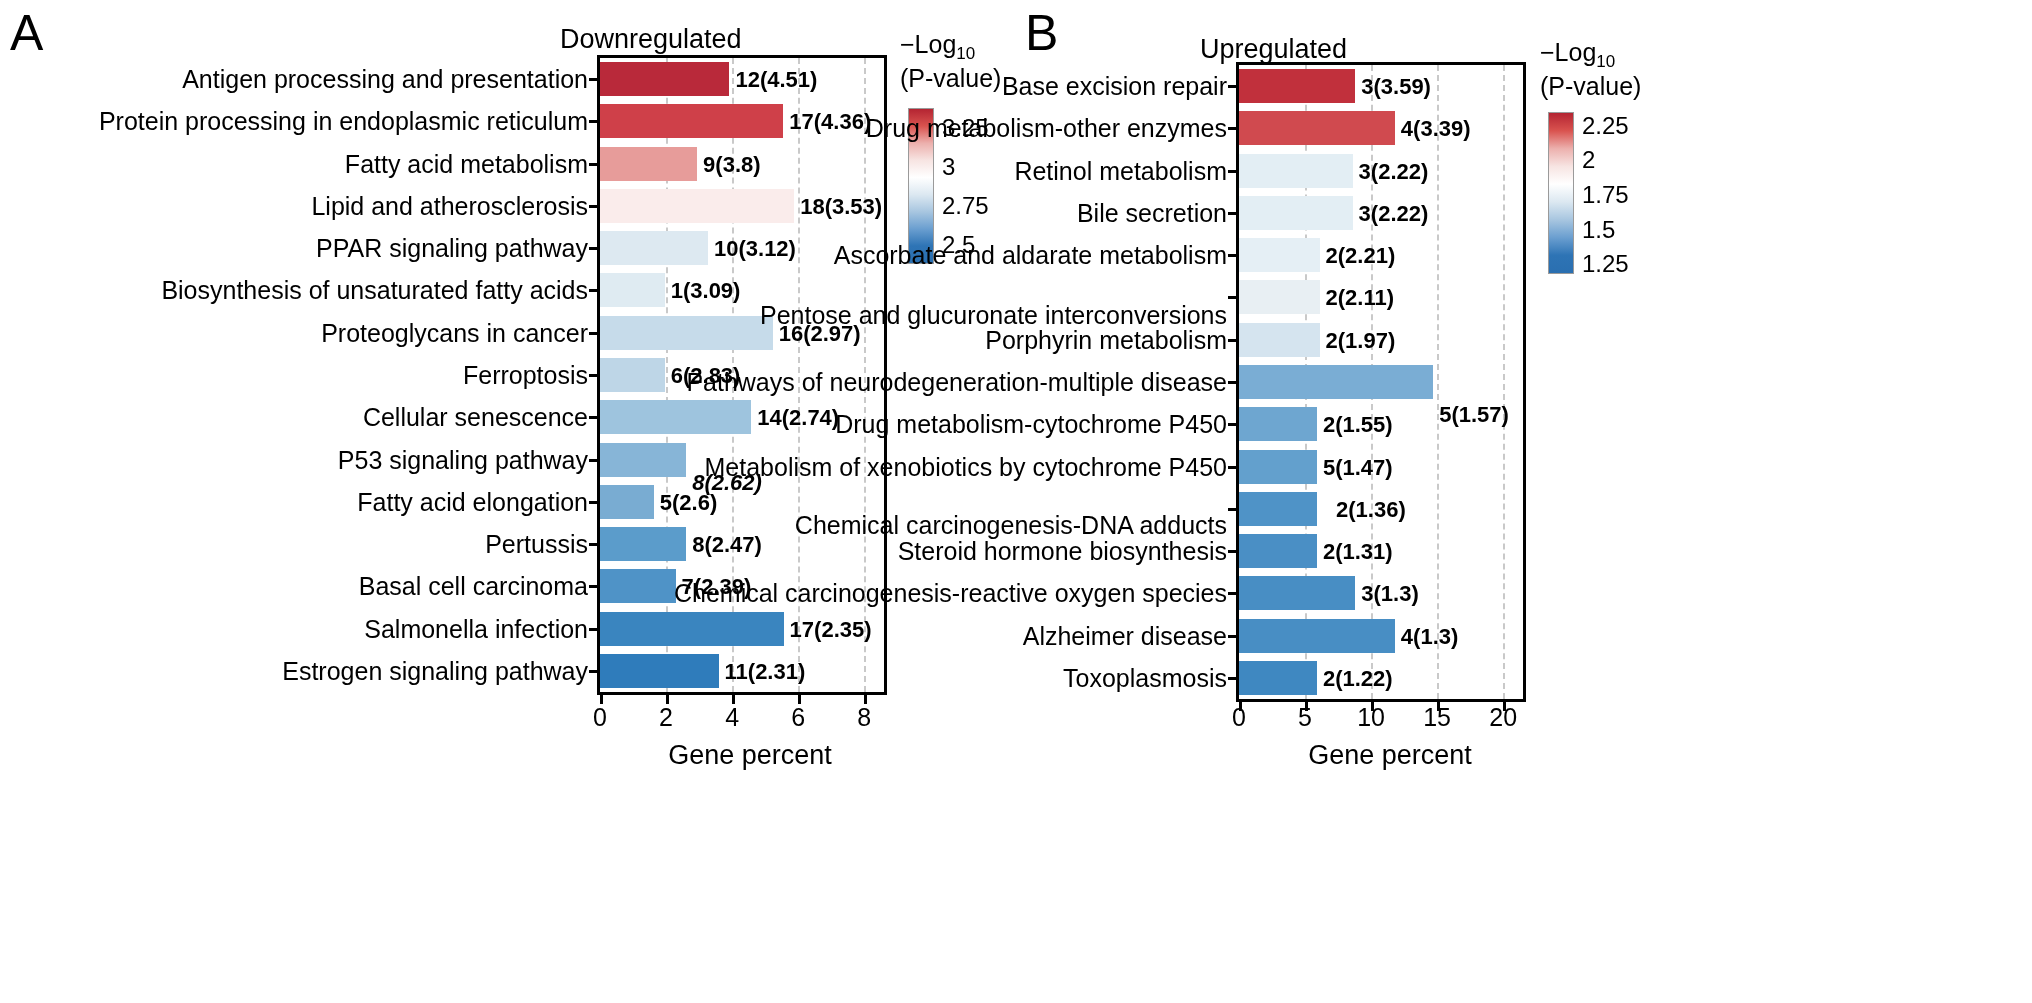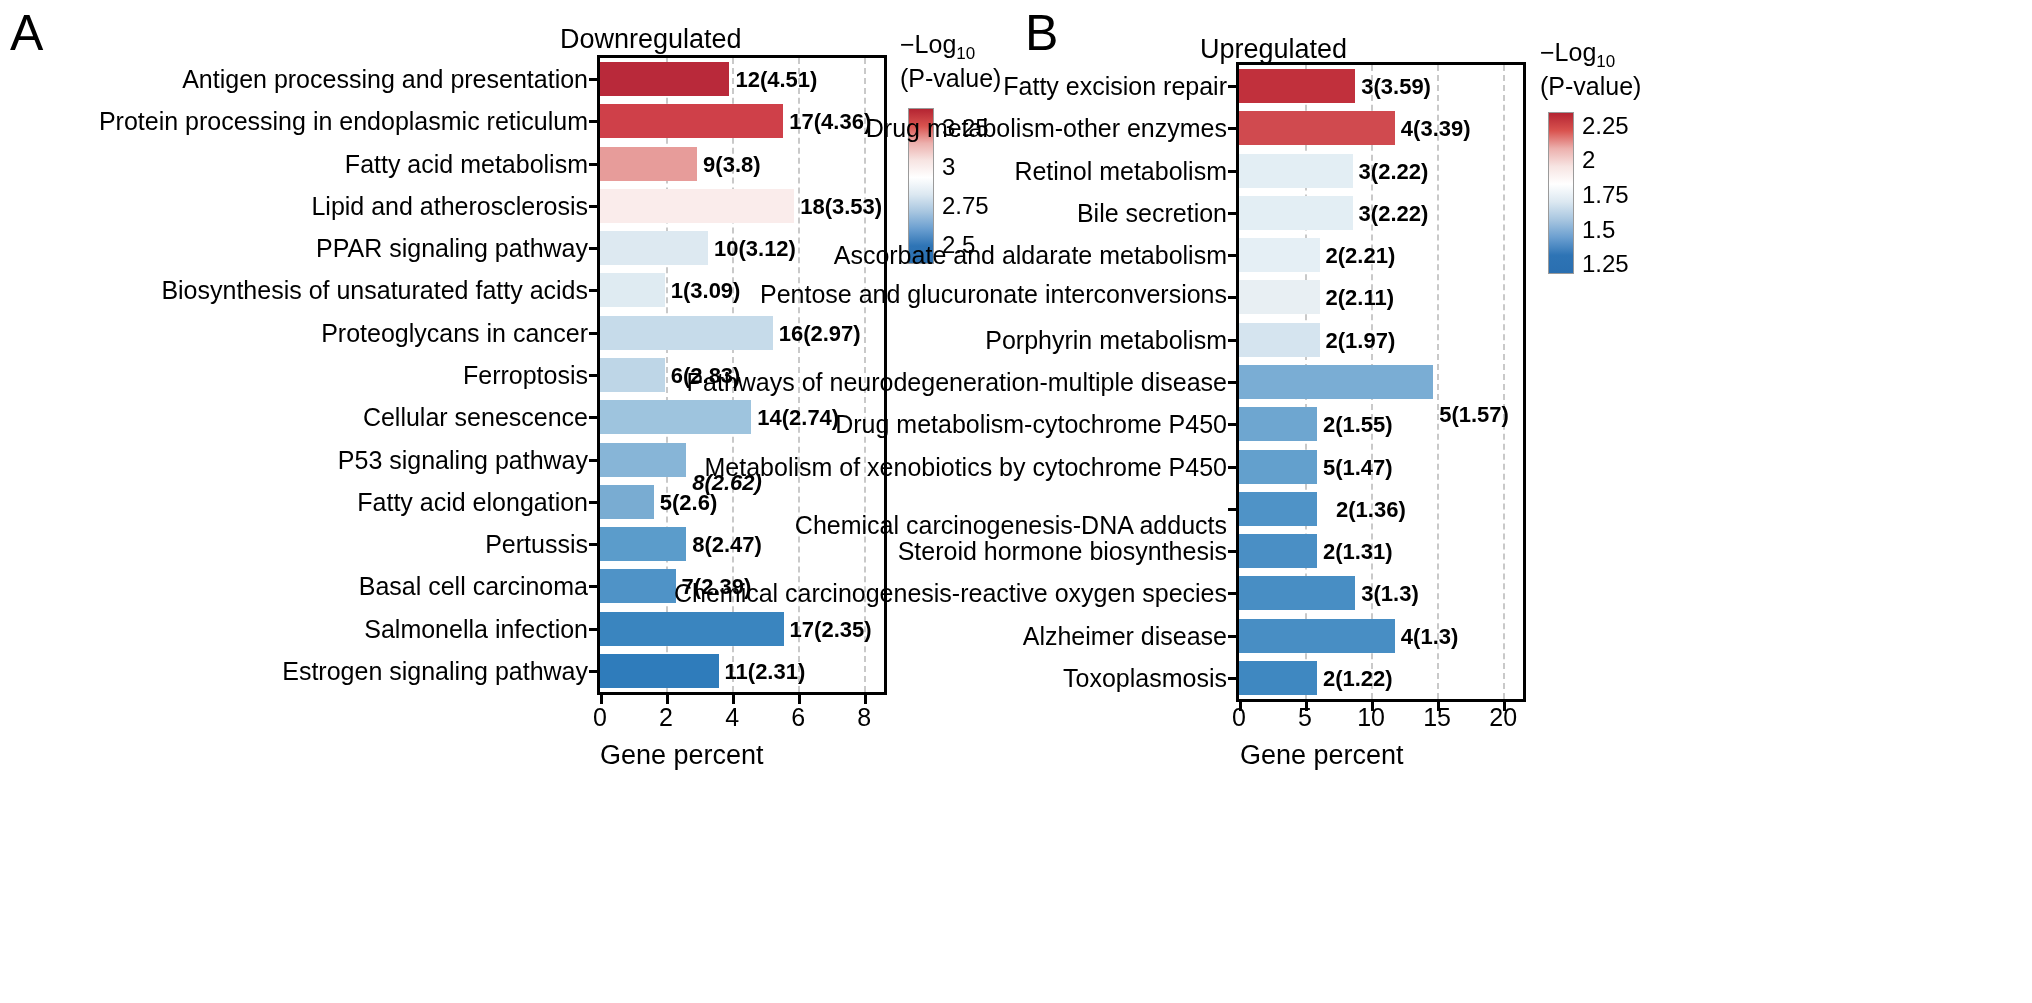--- a/index.html
+++ b/index.html
@@ -90,21 +90,21 @@
     position: absolute;
     font-size: 25px;
     line-height: 1;
     text-align: center;
     color: #000;
   }
   .axis-title {
     position: absolute;
     font-size: 27px;
     line-height: 1;
-    text-align: left;
+    text-align: center;
     color: #000;
   }
 
   
   .legend-title {
     position: absolute;
     font-size: 25px;
     line-height: 1.15;
     white-space: nowrap;
     color: #000;
@@ -271,36 +271,36 @@
     </div>
     <div class="legend-bar" id="legbarB" style="left: 528px; top: 112px; height: 162px; background: linear-gradient(rgb(180, 36, 50), rgb(217, 83, 79), rgb(236, 176, 173), rgb(247, 228, 226), rgb(255, 255, 255), rgb(220, 232, 241), rgb(168, 198, 224), rgb(107, 159, 208), rgb(46, 116, 181), rgb(42, 111, 176));"></div>
     <div id="legticksB">
         <div class="legend-tick-label" style="left: 562px; top: 113.846px;">2.25</div>
         <div class="legend-tick-label" style="left: 562px; top: 148.462px;">2</div>
         <div class="legend-tick-label" style="left: 562px; top: 183.077px;">1.75</div>
         <div class="legend-tick-label" style="left: 562px; top: 217.692px;">1.5</div>
         <div class="legend-tick-label" style="left: 562px; top: 252.308px;">1.25</div>
       </div>
   <div class="bar-label" style="left: 341.242px; top: 76.1333px;">3(3.59)</div>
-      <div class="cat-label" style="right: 805px; top: 74.1333px;">Fatty excision repair</div>
+      <div class="cat-label" style="right: 805px; top: 74.1333px;">Base excision repair</div>
       <div style="position: absolute; left: 208px; top: 85.1333px; width: 9px; height: 0px; border-top: 3px solid rgb(0, 0, 0);"></div>
       <div class="bar-label" style="left: 380.87px; top: 118.4px;">4(3.39)</div>
       <div class="cat-label" style="right: 805px; top: 116.4px;">Drug metabolism-other enzymes</div>
       <div style="position: absolute; left: 208px; top: 127.4px; width: 9px; height: 0px; border-top: 3px solid rgb(0, 0, 0);"></div>
       <div class="bar-label" style="left: 338.6px; top: 160.667px;">3(2.22)</div>
       <div class="cat-label" style="right: 805px; top: 158.667px;">Retinol metabolism</div>
       <div style="position: absolute; left: 208px; top: 169.667px; width: 9px; height: 0px; border-top: 3px solid rgb(0, 0, 0);"></div>
       <div class="bar-label" style="left: 338.6px; top: 202.933px;">3(2.22)</div>
       <div class="cat-label" style="right: 805px; top: 200.933px;">Bile secretion</div>
       <div style="position: absolute; left: 208px; top: 211.933px; width: 9px; height: 0px; border-top: 3px solid rgb(0, 0, 0);"></div>
       <div class="bar-label" style="left: 305.577px; top: 245.2px;">2(2.21)</div>
       <div class="cat-label" style="right: 805px; top: 243.2px;">Ascorbate and aldarate metabolism</div>
       <div style="position: absolute; left: 208px; top: 254.2px; width: 9px; height: 0px; border-top: 3px solid rgb(0, 0, 0);"></div>
       <div class="bar-label" style="left: 305.577px; top: 287.467px;">2(2.11)</div>
-      <div class="cat-label" style="right: 805px; top: 282px;">Pentose and glucuronate interconversions</div>
+      <div class="cat-label" style="right: 805px; top: 303px;">Pentose and glucuronate interconversions</div>
       <div style="position: absolute; left: 208px; top: 296.467px; width: 9px; height: 0px; border-top: 3px solid rgb(0, 0, 0);"></div>
       <div class="bar-label" style="left: 305.577px; top: 329.733px;">2(1.97)</div>
       <div class="cat-label" style="right: 805px; top: 327.733px;">Porphyrin metabolism</div>
       <div style="position: absolute; left: 208px; top: 338.733px; width: 9px; height: 0px; border-top: 3px solid rgb(0, 0, 0);"></div>
       <div class="bar-label" style="left: 419.177px; top: 372px; margin-top: 32px;">5(1.57)</div>
       <div class="cat-label" style="right: 805px; top: 370px;">Pathways of neurodegeneration-multiple disease</div>
       <div style="position: absolute; left: 208px; top: 381px; width: 9px; height: 0px; border-top: 3px solid rgb(0, 0, 0);"></div>
       <div class="bar-label" style="left: 302.935px; top: 414.267px;">2(1.55)</div>
       <div class="cat-label" style="right: 805px; top: 412.267px;">Drug metabolism-cytochrome P450</div>
       <div style="position: absolute; left: 208px; top: 423.267px; width: 9px; height: 0px; border-top: 3px solid rgb(0, 0, 0);"></div>

